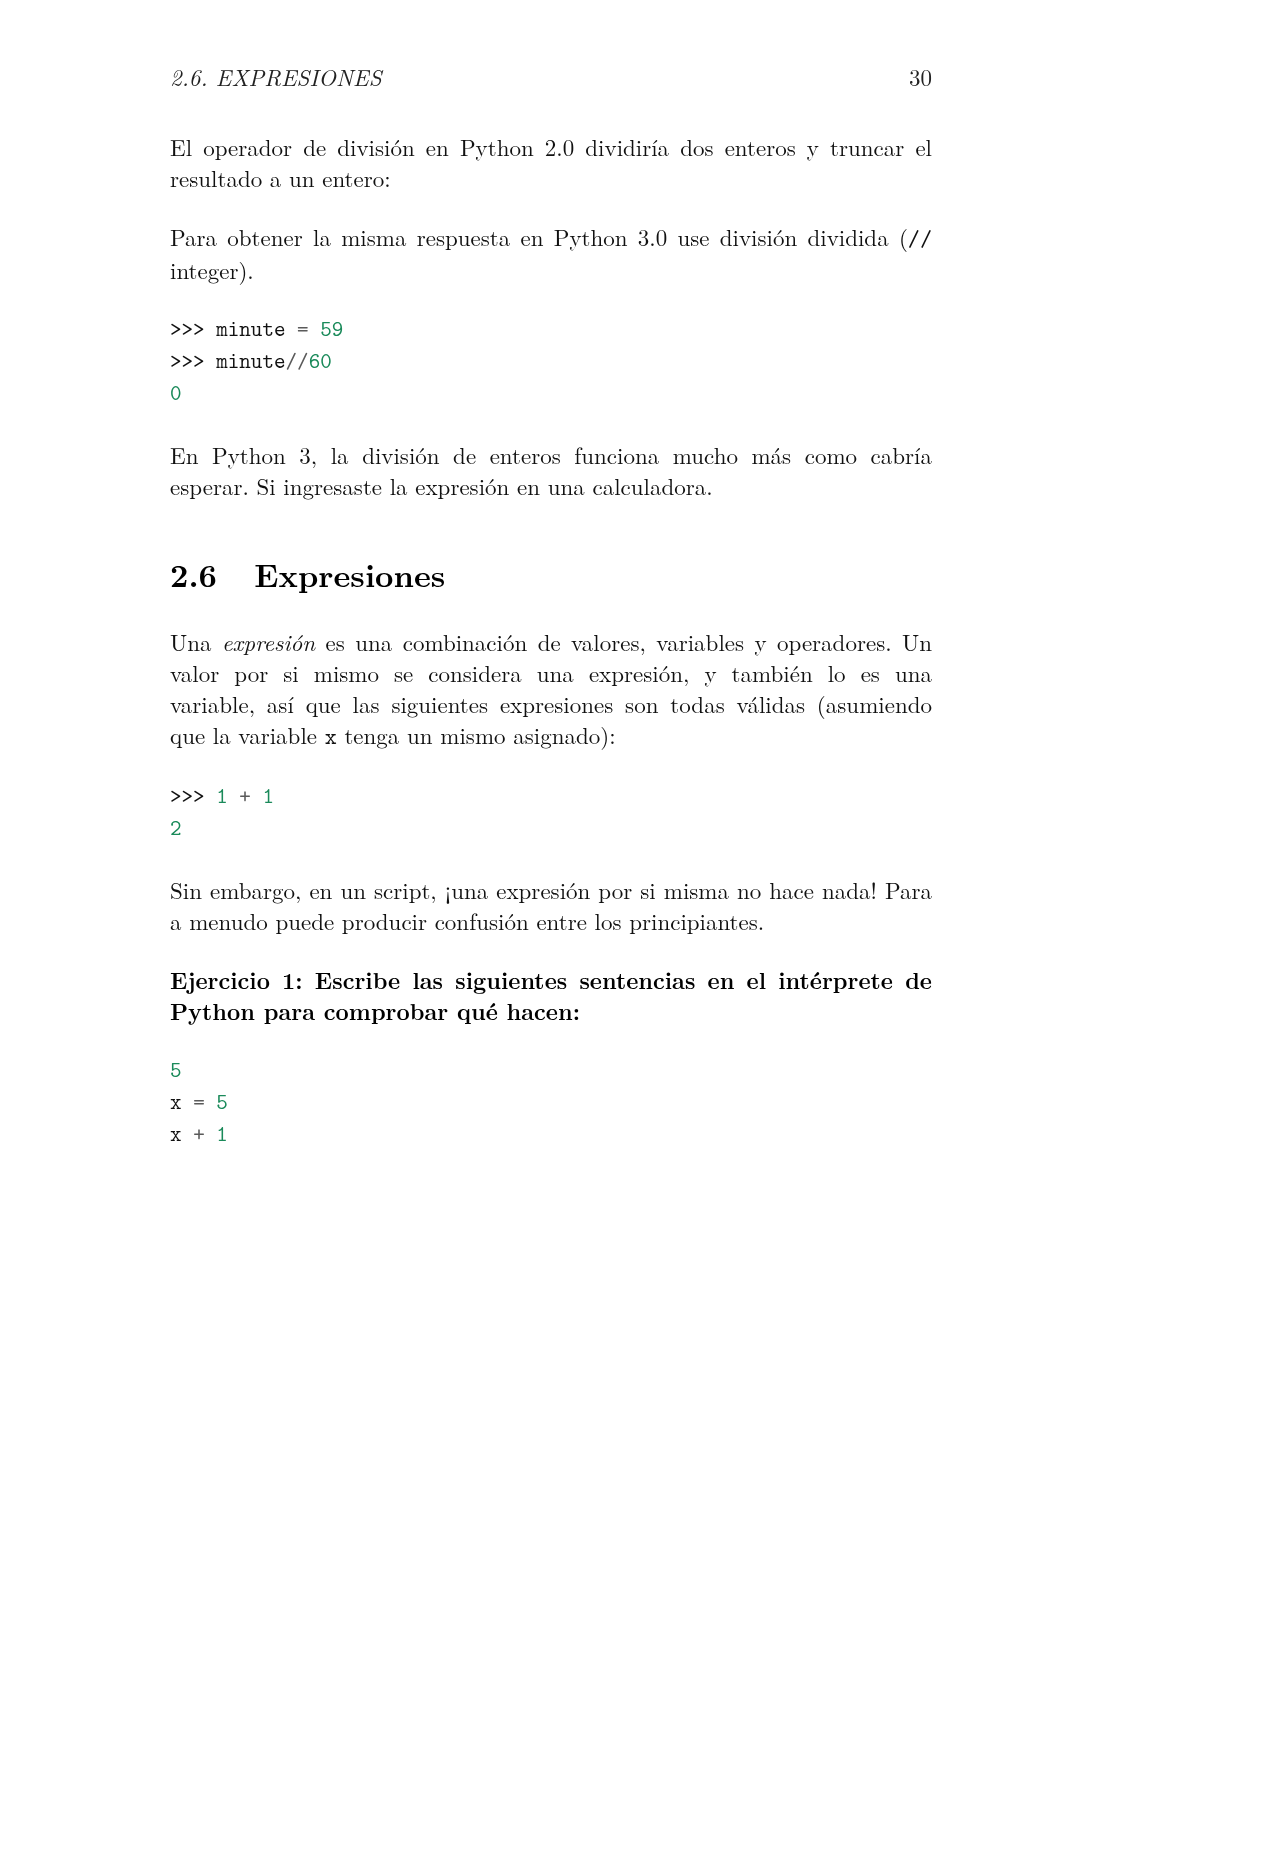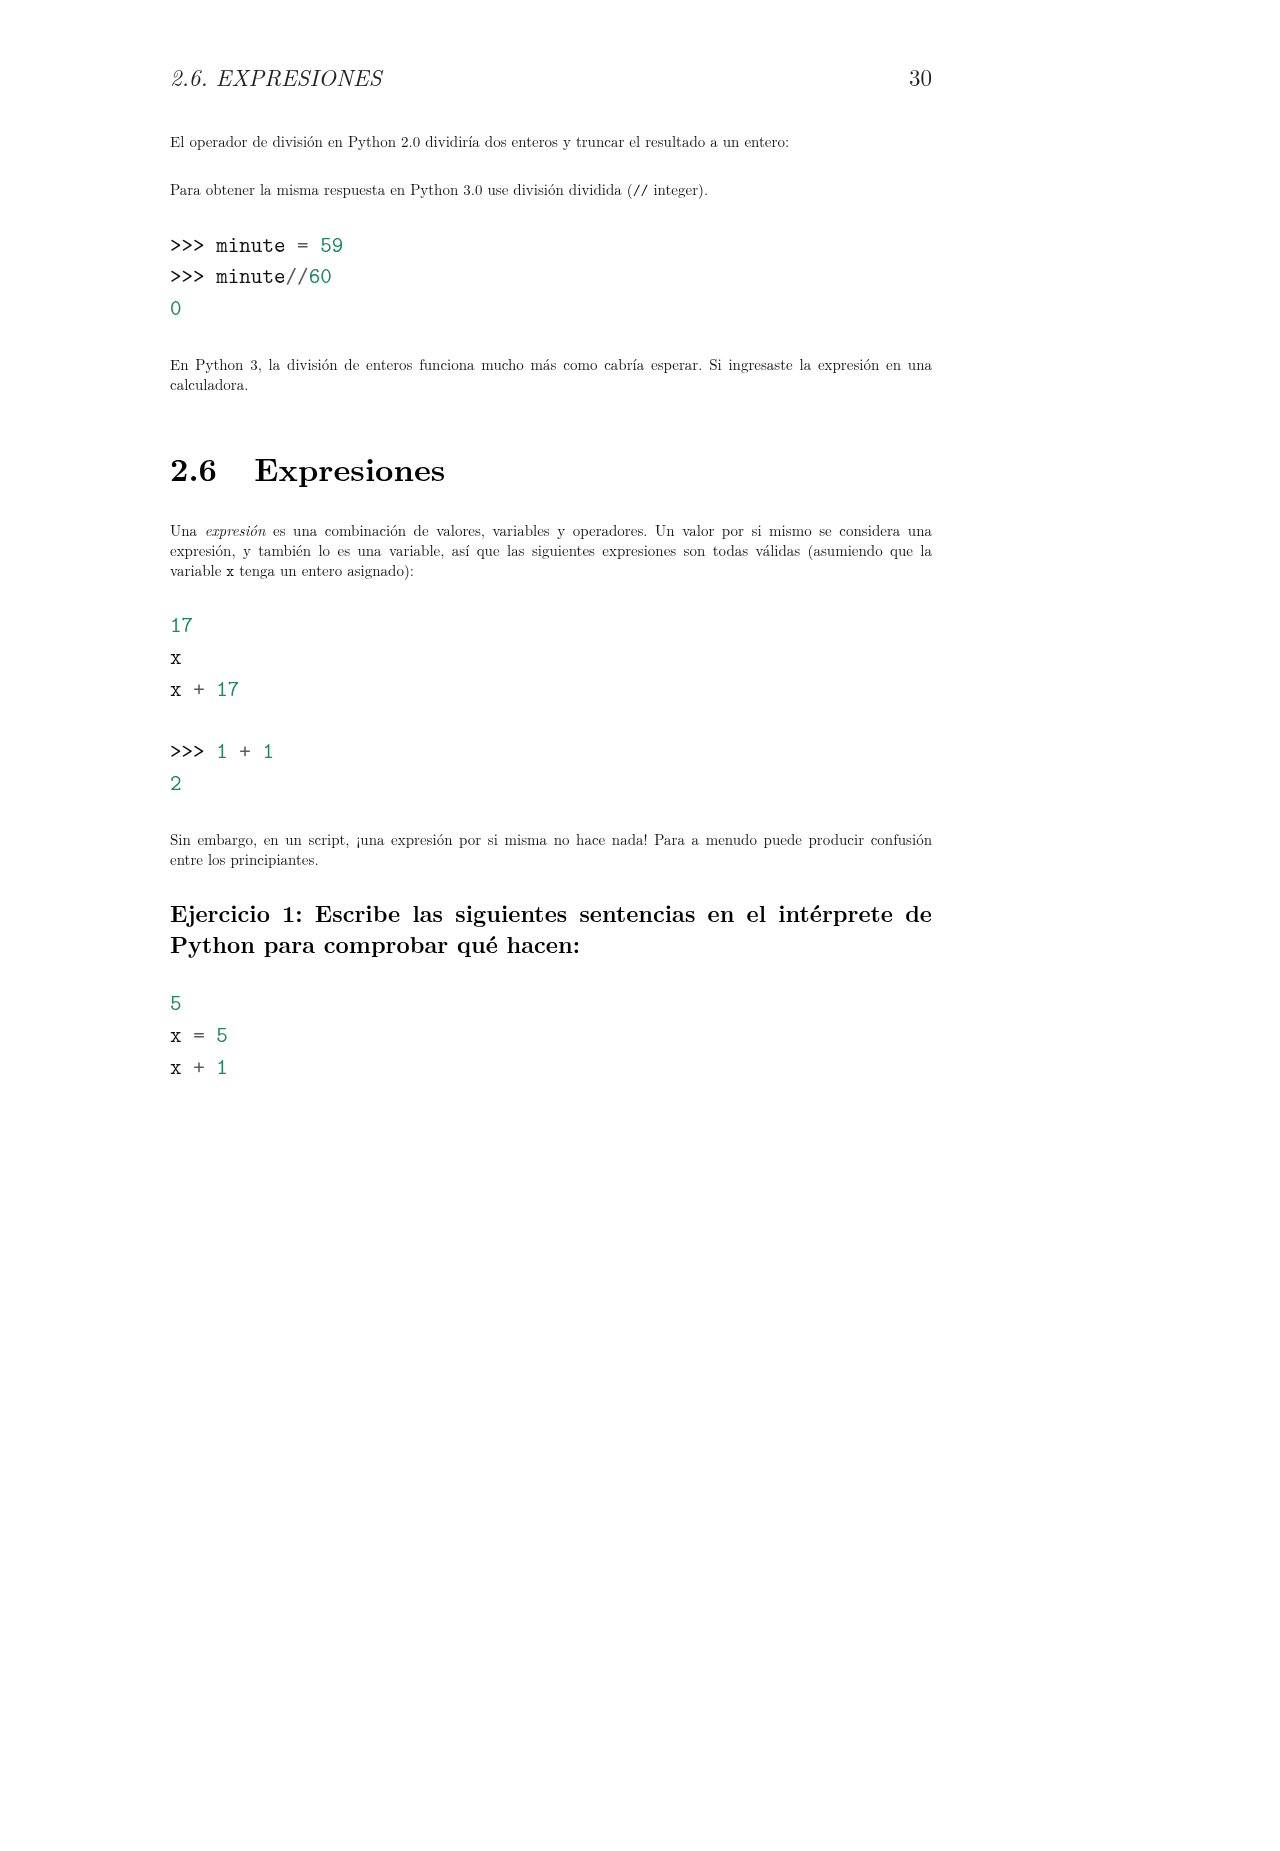--- a/index.html
+++ b/index.html
@@ -21,21 +21,21 @@
     justify-content: space-between;
     font-style: italic;
     font-size: 23px;
     color: #222;
     margin-bottom: 38px;
   }
   .header .page-num {
     font-style: normal;
   }
   .body-text {
-    font-size: 15px;
+    font-size: 23px;
     line-height: 1.35;
     text-align: justify;
     margin-bottom: 28px;
     color: #111;
   }
   pre.code {
     font-family: "Latin Modern Mono", "CMU Typewriter", "Courier New", monospace;
     font-size: 22px;
     line-height: 1.45;
     margin: 12px 0 30px 0;
@@ -88,26 +88,23 @@
 <span class="num">0</span></pre>
 
   <p class="body-text">En Python 3, la división de enteros funciona mucho más como cabría esperar. Si ingresaste la expresión en una calculadora.</p>
 
   <h2 class="section">
     <span class="secnum">2.6</span>
     <span>Expresiones</span>
   </h2>
 
   <p class="body-text">
-    <span>Una </span><em class="term">expresión</em><span> es una combinación de valores, variables y operadores. Un valor por si mismo se considera una expresión, y también lo es una variable, así que las siguientes expresiones son todas válidas (asumiendo que la variable </span><span class="tt">x</span><span> tenga un entero asignado):</span>
+    <span>Una </span><em class="term">expresión</em><span> es una combinación de valores, variables y operadores. Un valor por si mismo se considera una expresión, y también lo es una variable, así que las siguientes expresiones son todas válidas (asumiendo que la variable </span><span class="tt">x</span><span> tenga un mismo asignado):</span>
   </p>
 
-  <pre class="code"><span class="num">17</span>
-<span>x</span>
-<span>x</span> <span class="op">+</span> <span class="num">17</span></pre>
 
 
   <pre class="code"><span>&gt;&gt;&gt;</span> <span class="num">1</span> <span class="op">+</span> <span class="num">1</span>
 <span class="num">2</span></pre>
 
   <p class="body-text">Sin embargo, en un script, ¡una expresión por si misma no hace nada! Para a menudo puede producir confusión entre los principiantes.</p>
 
   <p class="exercise">Ejercicio 1: Escribe las siguientes sentencias en el intérprete de Python para comprobar qué hacen:</p>
 
   <pre class="code"><span class="num">5</span>

